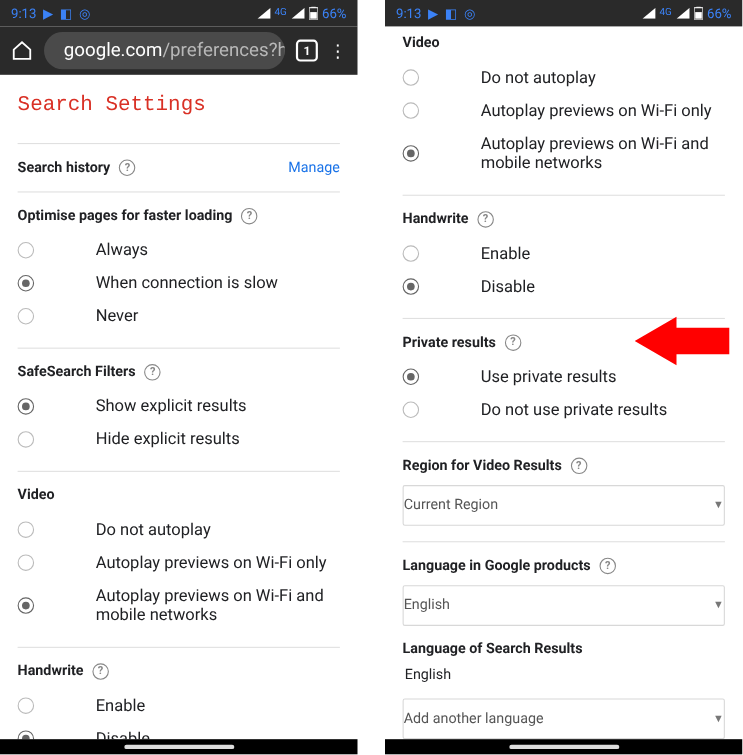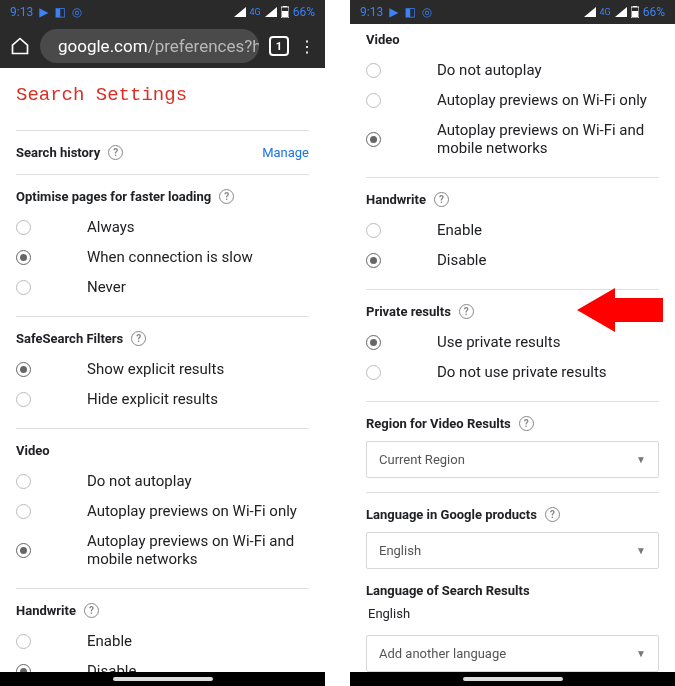--- a/index.html
+++ b/index.html
@@ -16,21 +16,21 @@
     .page-title { color: #d93025; font-size: 19px; font-weight: 400; margin-bottom: 24px; font-family: Liberation Mono, monospace; }
     .section { border-top: 1px solid #e0e0e0; padding: 14px 0; }
     .section:first-of-type { border-top: none; }
     .section-header { display: flex; align-items: flex-end; font-weight: bold; font-size: 13px; }
     .help-icon { width: 15px; height: 15px; border: 1px solid #888; border-radius: 50%; display: inline-flex; align-items: center; justify-content: center; font-size: 10px; color: #888; margin-left: 8px; }
     .manage-link { margin-left: auto; color: #1a73e8; font-weight: normal; }
     .radio-option { display: flex; align-items: center; padding: 6px 0; font-size: 15px; gap: 46px; }
     .radio { width: 15px; height: 15px; border: 1.5px solid #bbb; border-radius: 50%; margin-right: 10px; display: flex; align-items: center; justify-content: center; flex-shrink: 0; }
     .radio.selected { border-color: #666; }
     .radio.selected::after { content: ""; width: 7px; height: 7px; background: #666; border-radius: 50%; }
-    .dropdown { border: 1px solid #d8d8d8; border-radius: 2px; padding: 10px 12px; margin-top: 10px; display: flex; align-items: center; font-size: 13px; color: #555; }
+    .dropdown { border: 1px solid #d8d8d8; border-radius: 2px; padding: 10px 0; margin-top: 10px; display: flex; align-items: center; font-size: 13px; color: #555; }
     .dropdown-arrow { margin-left: auto; font-size: 10px; color: #777; }
     .lang-text { padding: 8px 2px 4px; font-size: 13px; }
     .nav-bar { height: 14px; background: #000; display: flex; justify-content: center; align-items: center; }
     .nav-pill { width: 100px; height: 4px; background: #ddd; border-radius: 2px; }
     .arrow-annot { position: absolute; top: 278px; right: 8px; pointer-events: none; }
     .sig-icon { display:inline-block; }
   </style>
 </head>
 <body>
 

